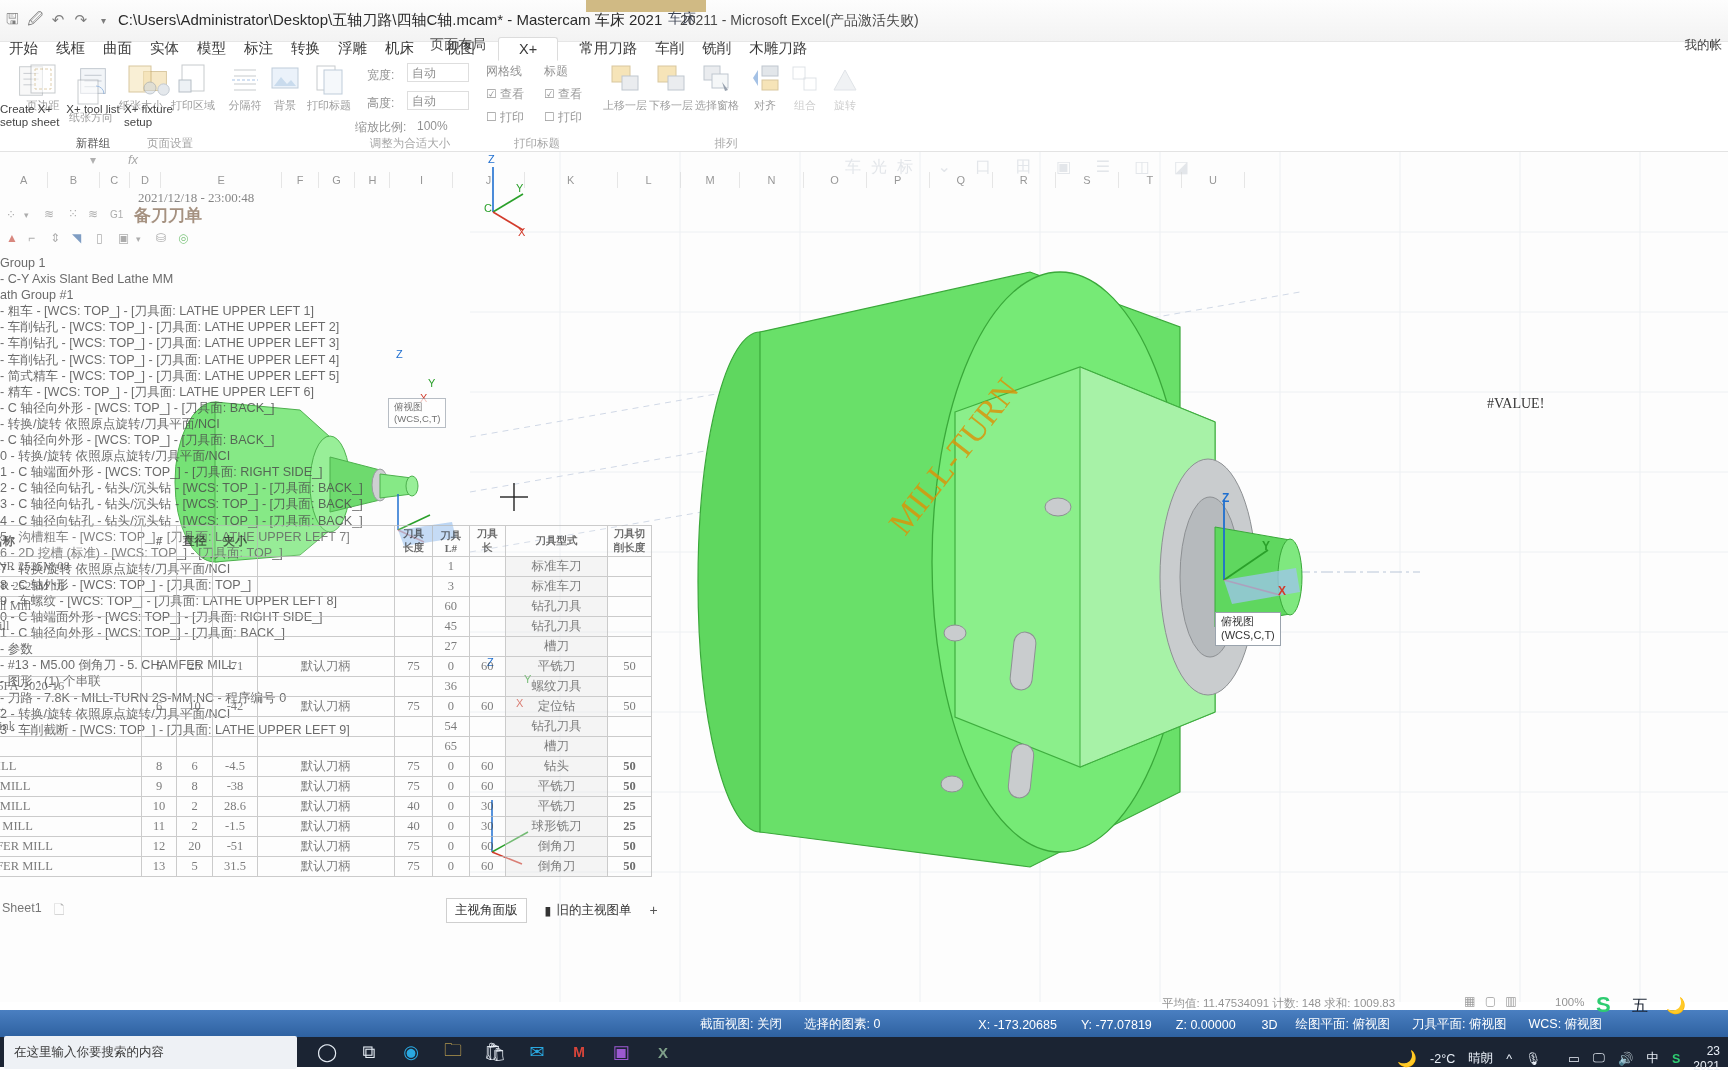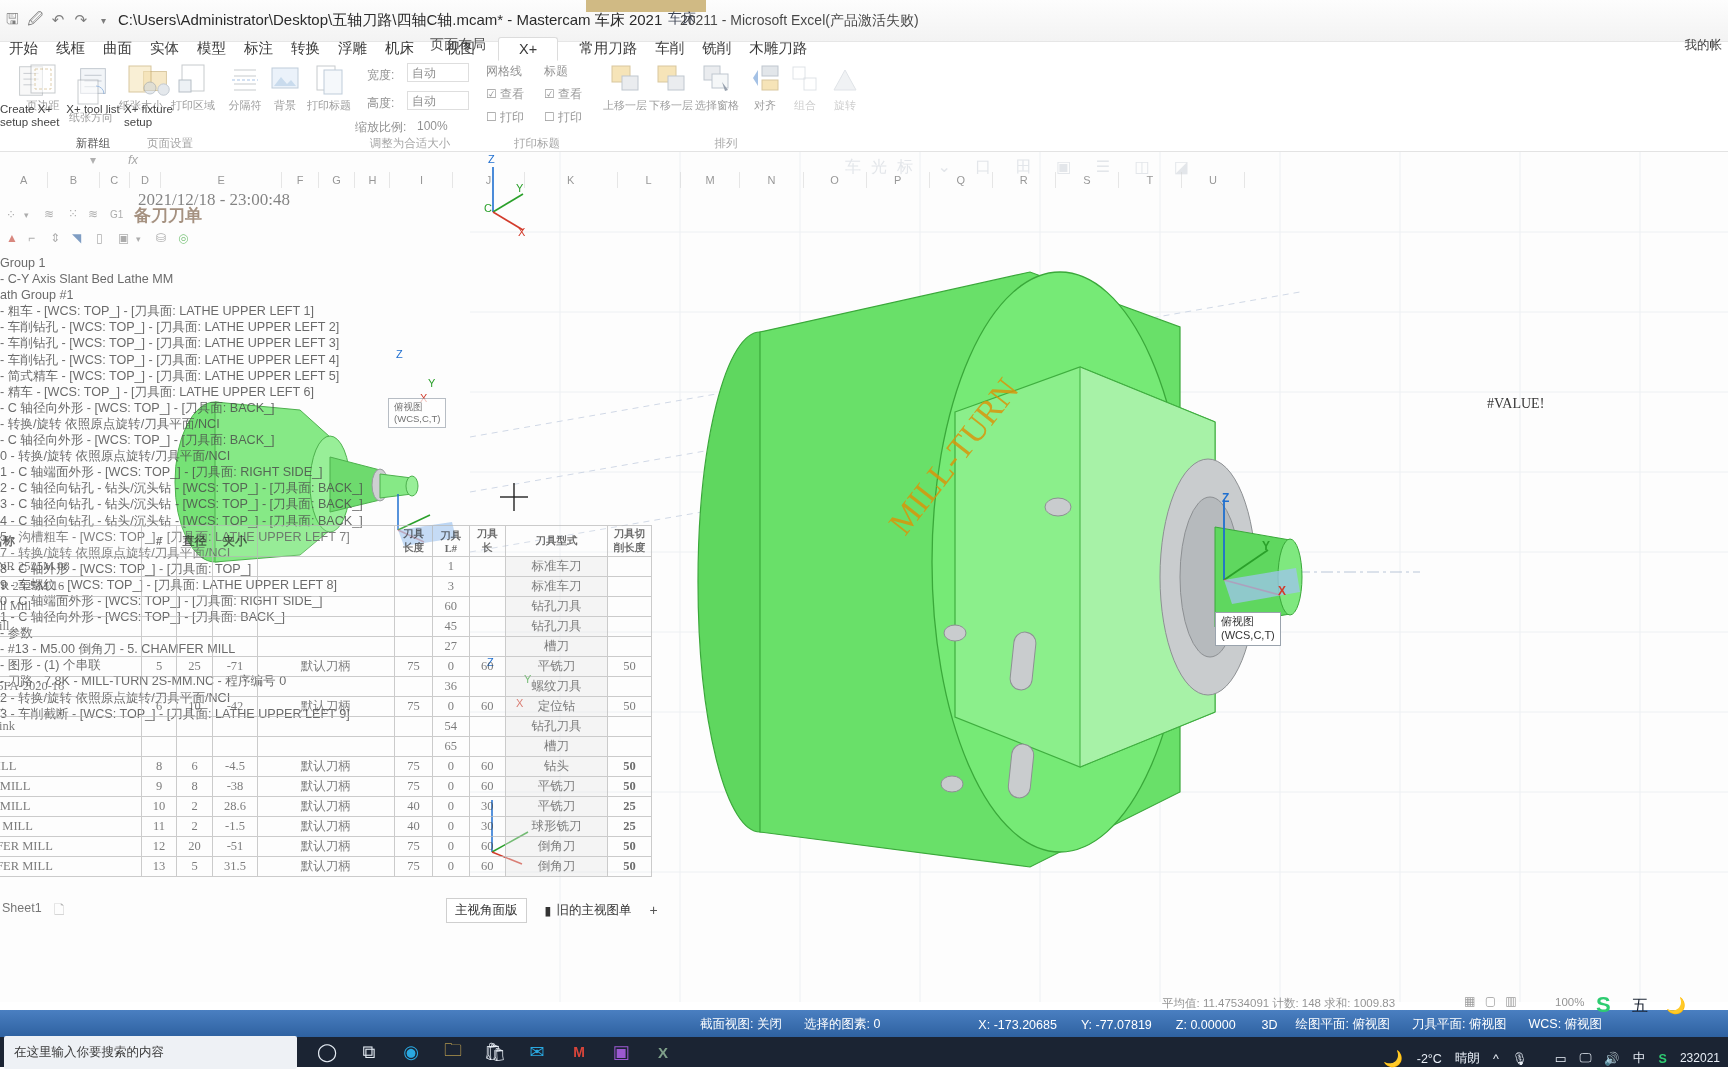--- a/index.html
+++ b/index.html
@@ -68,21 +68,21 @@
   .xl-btn { position:absolute; display:flex; flex-direction:column; align-items:center; width:58px; font-size:11px; color:#4a4a4a; line-height:1.15;}
   .xl-btn .ic { width:34px; height:34px; margin-bottom:3px; }
   .xl-chk { position:absolute; font-size:12px; color:#444; white-space:nowrap;}
   .xl-field { position:absolute; font-size:12px; color:#333; white-space:nowrap;}
   .xl-input { position:absolute; border:1px solid #c4c4c4; background:#fff; height:19px; font-size:12px; color:#333; padding:1px 4px; }
 
   .xl-formulabar { position:absolute; left:0; top:150px; width:1245px; height:22px; opacity:.5;}
   .xl-colhdr { position:absolute; left:0; top:172px; width:1245px; height:16px; opacity:.55; display:flex; font-size:11px; color:#444;}
   .xl-col { border-right:1px solid #d4d4d4; text-align:center; line-height:16px; }
 
-  .xl-cell-ts { position:absolute; left:138px; top:190px; font-size:17px; color:#3a3a3a; opacity:.62; font-family:"Liberation Serif", serif;}
+  .xl-cell-ts { position:absolute; left:138px; top:190px; font-size:13px; color:#3a3a3a; opacity:.62; font-family:"Liberation Serif", serif;}
   .xl-value-err { position:absolute; left:1487px; top:396px; font-size:14px; color:#222; opacity:.9; font-family:"Liberation Serif", serif;}
 
   
   .mc-tmbar { position:absolute; font-size:12px; color:#777; opacity:.6;}
 
   
   .tp-tree { position:absolute; left:0px; top:255px; width:470px; font-size:12.6px; color:#4b4b4b; }
   .tp-row { height:16.1px; white-space:nowrap; line-height:16.1px; opacity:.82;}
 
   
@@ -108,21 +108,21 @@
   }
   .sb-item { white-space:nowrap; }
   .sb-ghost { position:absolute; left:1162px; top:-14px; font-size:11.5px; color:#3a3a3a; opacity:.55; white-space:nowrap;}
 
   
   .taskbar { position:absolute; left:0; top:1037px; width:1728px; height:30px; background:#1b2433; display:flex; align-items:center;}
   .tb-search { width:293px; height:33px; margin-left:4px; background:#eef1f5; border-radius:2px; display:flex; align-items:center; padding-left:10px; font-size:12.5px; color:#3a3a3a;}
   .tb-icons { display:flex; align-items:center; gap:18px; margin-left:18px; }
   .tb-ic { width:24px; height:24px; display:flex; align-items:center; justify-content:center; font-size:18px; color:#dfe6ef;}
   .tray { position:absolute; right:0; top:0; height:43px; display:flex; align-items:center; gap:13px; padding-right:8px; color:#e8eef6; font-size:12.5px;}
-  .tray-clock { display:flex; flex-direction:row; align-items:flex-end; line-height:1.2; font-size:12px;}
+  .tray-clock { display:flex; flex-direction:column; align-items:flex-end; line-height:1.2; font-size:12px;}
 </style>
 </head>
 <body>
 
 <div id="root">
 
   <div class="mc-window">
 
     <div class="mc-viewport">
       <svg width="1728" height="850" style="position:absolute;left:0;top:0;">
@@ -513,20 +513,21 @@
     <div class="tp-row">- 精车 - [WCS: TOP_] - [刀具面: LATHE UPPER LEFT 6]</div>
     <div class="tp-row">- C 轴径向外形 - [WCS: TOP_] - [刀具面: BACK_]</div>
     <div class="tp-row">- 转换/旋转 依照原点旋转/刀具平面/NCI</div>
     <div class="tp-row">- C 轴径向外形 - [WCS: TOP_] - [刀具面: BACK_]</div>
     <div class="tp-row">0 - 转换/旋转 依照原点旋转/刀具平面/NCI</div>
     <div class="tp-row">1 - C 轴端面外形 - [WCS: TOP_] - [刀具面: RIGHT SIDE_]</div>
     <div class="tp-row">2 - C 轴径向钻孔 - 钻头/沉头钻 - [WCS: TOP_] - [刀具面: BACK_]</div>
     <div class="tp-row">3 - C 轴径向钻孔 - 钻头/沉头钻 - [WCS: TOP_] - [刀具面: BACK_]</div>
     <div class="tp-row">4 - C 轴径向钻孔 - 钻头/沉头钻 - [WCS: TOP_] - [刀具面: BACK_]</div>
     <div class="tp-row">5 - 沟槽粗车 - [WCS: TOP_] - [刀具面: LATHE UPPER LEFT 7]</div>
+    <div class="tp-row">6 - 2D 挖槽 (标准) - [WCS: TOP_] - [刀具面: TOP_]</div>
     <div class="tp-row">7 - 转换/旋转 依照原点旋转/刀具平面/NCI</div>
     <div class="tp-row">8 - C 轴外形 - [WCS: TOP_] - [刀具面: TOP_]</div>
     <div class="tp-row">9 - 车螺纹 - [WCS: TOP_] - [刀具面: LATHE UPPER LEFT 8]</div>
     <div class="tp-row">0 - C 轴端面外形 - [WCS: TOP_] - [刀具面: RIGHT SIDE_]</div>
     <div class="tp-row">1 - C 轴径向外形 - [WCS: TOP_] - [刀具面: BACK_]</div>
     <div class="tp-row">- 参数</div>
     <div class="tp-row">- #13 - M5.00 倒角刀 - 5. CHAMFER MILL</div>
     <div class="tp-row">- 图形 - (1) 个串联</div>
     <div class="tp-row">- 刀路 - 7.8K - MILL-TURN 2S-MM.NC - 程序编号 0</div>
     <div class="tp-row">2 - 转换/旋转 依照原点旋转/刀具平面/NCI</div>

